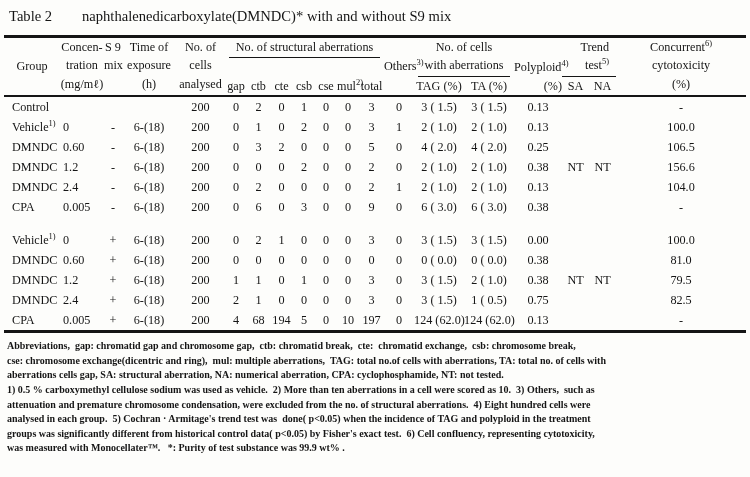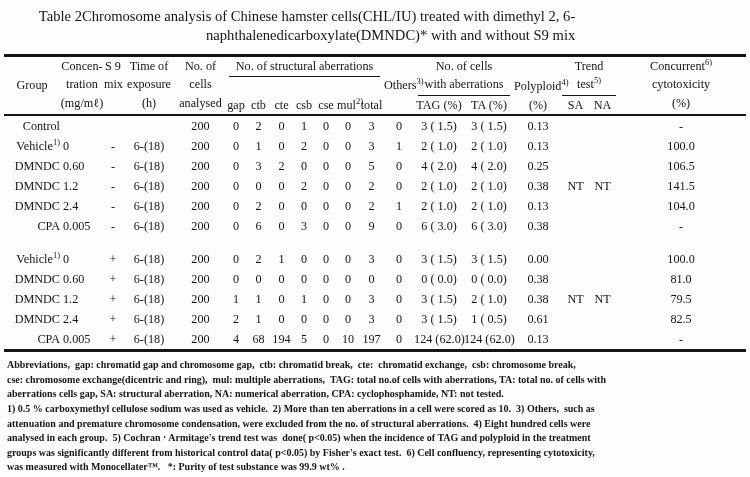--- a/index.html
+++ b/index.html
@@ -3,56 +3,55 @@
 <meta charset="utf-8">
 <style>
   html,body{margin:0;padding:0;}
   body{
     width:750px;height:477px;overflow:hidden;
     background:#fdfdfb;color:#151515;
     font-family:"Liberation Serif","DejaVu Serif",serif;
   }
   .page{padding:7px 4px 0 4px;}
   
-  .title{display:flex;margin:0 0 9px 5px;font-size:14.6px;line-height:19px;text-align:right;}
+  .title{display:flex;margin:0 0 9px 5px;font-size:14.6px;line-height:19px;}
   .title-label{width:73px;flex:0 0 73px;}
   .title-text div{white-space:nowrap;}
   
   table{border-collapse:collapse;table-layout:fixed;width:742px;border-top:3px solid #151515;}
   thead{border-bottom:2px solid #151515;}
   tbody{border-bottom:3px solid #151515;}
   th,td{padding:0;font-weight:normal;font-size:12.2px;}
   th{text-align:center;line-height:18.4px;}
   tr.h1{height:37px;}
   tr.h2{height:19px;}
   .top{vertical-align:top;}
   .mid{vertical-align:middle;}
-  .bot{vertical-align:bottom;}
+  .bot{vertical-align:bottom;text-align:right;}
   .pre{white-space:pre-line;}
   sup{font-size:8.5px;vertical-align:super;line-height:0;}
   .u{display:inline-block;border-bottom:1px solid #151515;padding:0 7px 1px 7px;}
   .u-wide{display:inline-block;border-bottom:1px solid #151515;padding-bottom:1px;width:calc(100% - 8px);}
   tbody td{height:20px;text-align:center;vertical-align:middle;}
-  tbody td.c-group{text-align:right;padding-left:8px;}
+  tbody td.c-group{text-align:left;padding-left:8px;}
   tbody td.c-conc{text-align:left;padding-left:3px;}
   tbody td.c-tag,tbody td.c-ta{white-space:pre;}
   tr.spacer td{height:13px;}
   
   .footnotes{margin:6px 0 0 3px;}
   .fn{white-space:pre;font-size:10px;line-height:14.6px;font-weight:bold;}
 </style>
 </head>
 <body>
 
 <div class="page">
 
   <div class="title">
     <span class="title-label">Table 2</span>
     <span class="title-text">
-      <div>Chromosome analysis of Chinese hamster cells(CHL/IU) treated with dimethyl 2, 6-</div>
       <div>naphthalenedicarboxylate(DMNDC)* with and without S9 mix</div>
     </span>
   </div>
 
   <table>
     <colgroup>
       <col style="width:56px">
         <col style="width:44px">
         <col style="width:18px">
         <col style="width:54px">
@@ -193,21 +192,21 @@
           <td class="c-csb">2</td>
           <td class="c-cse">0</td>
           <td class="c-mul">0</td>
           <td class="c-total">2</td>
           <td class="c-others">0</td>
           <td class="c-tag">2 ( 1.0)</td>
           <td class="c-ta">2 ( 1.0)</td>
           <td class="c-poly">0.38</td>
           <td class="c-sa">NT</td>
           <td class="c-na">NT</td>
-          <td class="c-cyto">141.5</td>
+          <td class="c-cyto">156.6</td>
         </tr>
         <tr>
           <td class="c-group">DMNDC</td>
           <td class="c-conc">2.4</td>
           <td class="c-s9">-</td>
           <td class="c-time">6-(18)</td>
           <td class="c-cells">200</td>
           <td class="c-gap">0</td>
           <td class="c-ctb">2</td>
           <td class="c-cte">0</td>
@@ -319,21 +318,21 @@
           <td class="c-gap">2</td>
           <td class="c-ctb">1</td>
           <td class="c-cte">0</td>
           <td class="c-csb">0</td>
           <td class="c-cse">0</td>
           <td class="c-mul">0</td>
           <td class="c-total">3</td>
           <td class="c-others">0</td>
           <td class="c-tag">3 ( 1.5)</td>
           <td class="c-ta">1 ( 0.5)</td>
-          <td class="c-poly">0.61</td>
+          <td class="c-poly">0.75</td>
           <td class="c-sa"></td>
           <td class="c-na"></td>
           <td class="c-cyto">82.5</td>
         </tr>
         <tr>
           <td class="c-group">CPA</td>
           <td class="c-conc">0.005</td>
           <td class="c-s9">+</td>
           <td class="c-time">6-(18)</td>
           <td class="c-cells">200</td>

